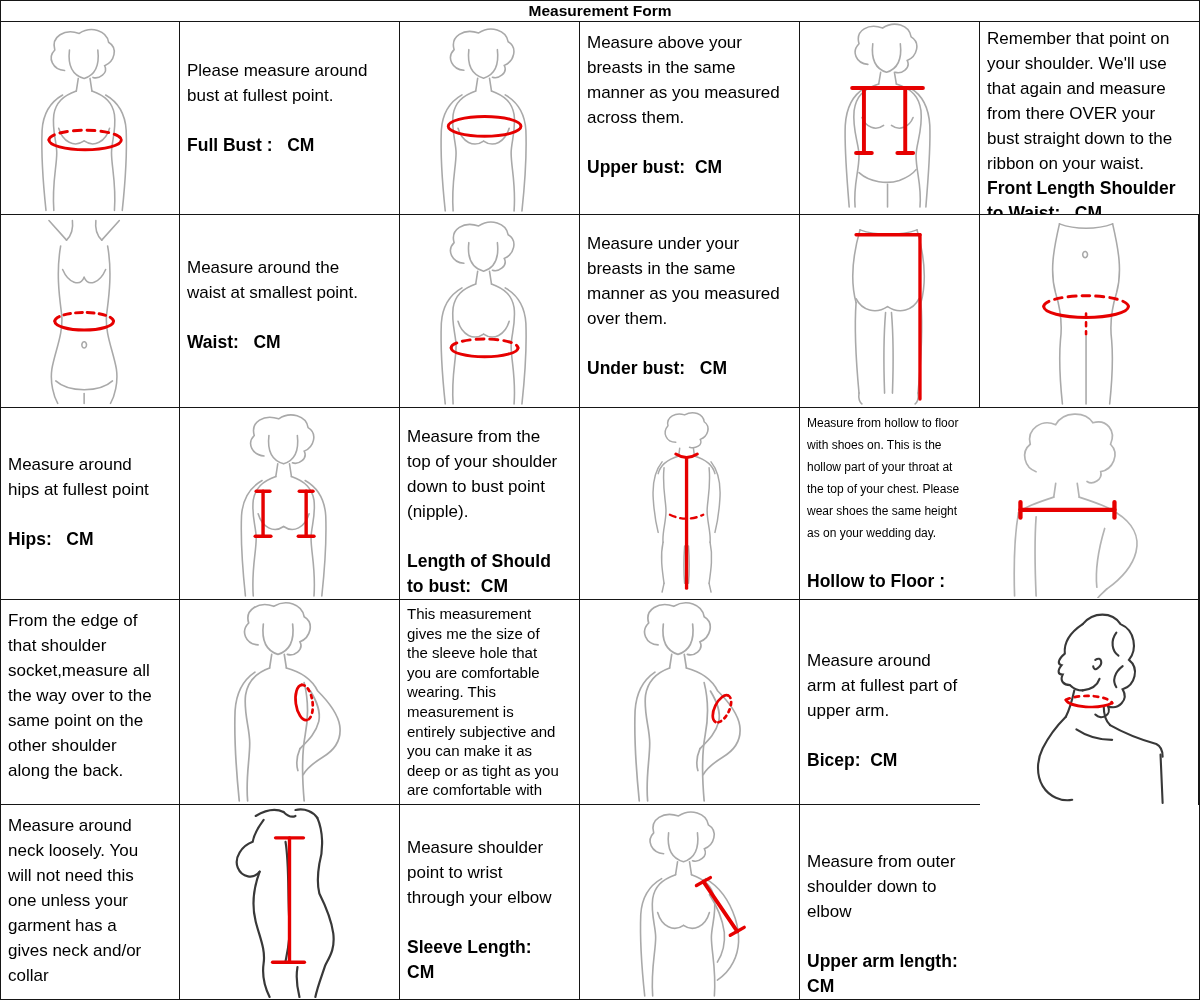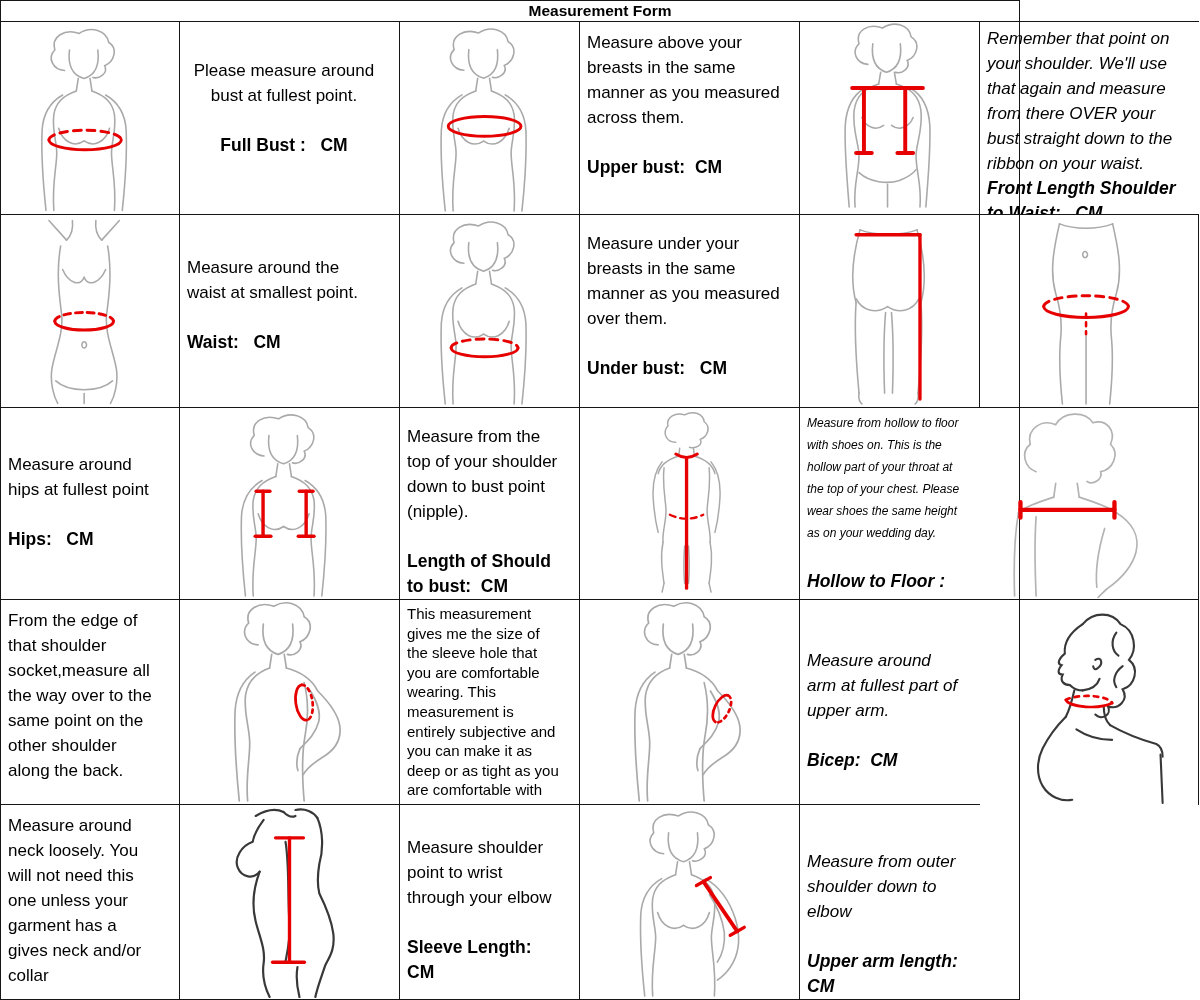--- a/index.html
+++ b/index.html
@@ -1,41 +1,41 @@
 <!DOCTYPE html>
 <html><head>
 <meta charset="utf-8">
 <style>
   html,body{margin:0;padding:0;background:#ffffff;}
   .form{
-    width:1020px;height:1000px;box-sizing:border-box;
+    width:1200px;height:1000px;box-sizing:border-box;
     border:1px solid #161616;
     display:grid;
     grid-template-columns:179px 220px 180px 220px 180px 219px;
     grid-template-rows:21px 193px 193px 192px 205px 194px;
     font-family:"Liberation Sans",sans-serif;color:#000;background:#fff;
   }
   .header{
     grid-column:1/-1;border-bottom:1px solid #161616;
     display:flex;align-items:center;justify-content:center;
     font-weight:bold;font-size:15.5px;
   }
   .cell{border-right:1px solid #161616;border-bottom:1px solid #161616;box-sizing:border-box;overflow:hidden;}
-  .cell.last{border-right:none;font-style:italic;}
+  .cell.last{border-right:none;}
   .cell.bottom{border-bottom:none;}
   .fig{padding:1px;display:flex;align-items:stretch;justify-content:center;}
   .fig svg{width:100%;height:100%;display:block;}
   .txt{padding:3px 18px 2px 7px;font-size:17px;line-height:25px;}
   .desc{white-space:pre-wrap;}
   .label{font-weight:bold;font-size:17.5px;margin-top:25px;white-space:pre-wrap;line-height:25px;}
   .label.tight{margin-top:0;}
   .small-a .desc{font-size:12px;line-height:22px;}
   .small-b .desc{font-size:15px;line-height:19.6px;}
   .pt4{padding-top:4px;}  .pt8{padding-top:8px;}  .pt16{padding-top:16px;}
-  .pt30{padding-top:30px;} .pt36{padding-top:36px;text-align:center;} .pt40{padding-top:40px;}
+  .pt30{padding-top:30px;} .pt36{padding-top:36px;} .pt40{padding-top:40px;}
   .pt44{padding-top:44px;} .pt48{padding-top:48px;}
 </style>
 </head>
 <body>
 
 <svg width="0" height="0" style="position:absolute" aria-hidden="true">
   <defs>
     <g id="core-front" fill="none" stroke="#a9a9a9" stroke-width="1.6" stroke-linecap="round">
       <path d="M64,48 C52,47 46,35 54,27 C50,13 64,5 79,10 C91,2 107,7 109,19 C119,25 115,39 105,43 C109,51 99,57 93,55"></path>
       <path d="M69,27 C67,44 73,53 84,56 C94,53 100,44 98,27"></path>

